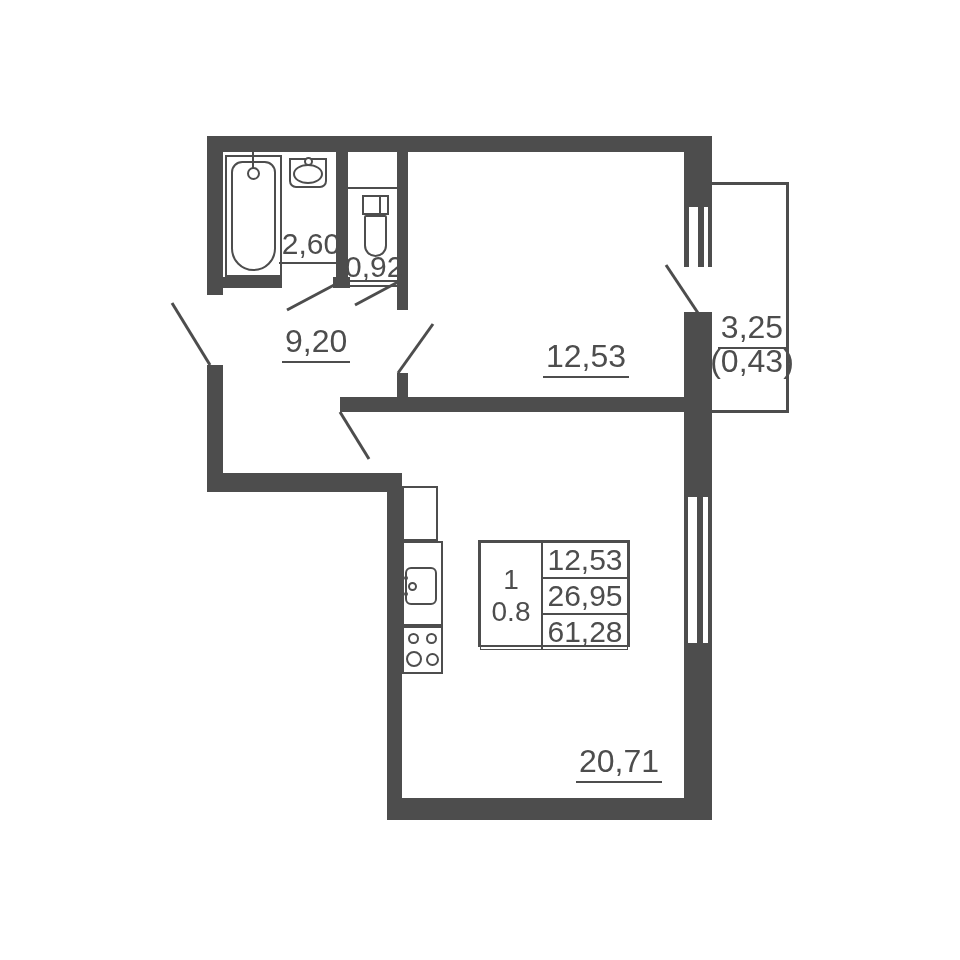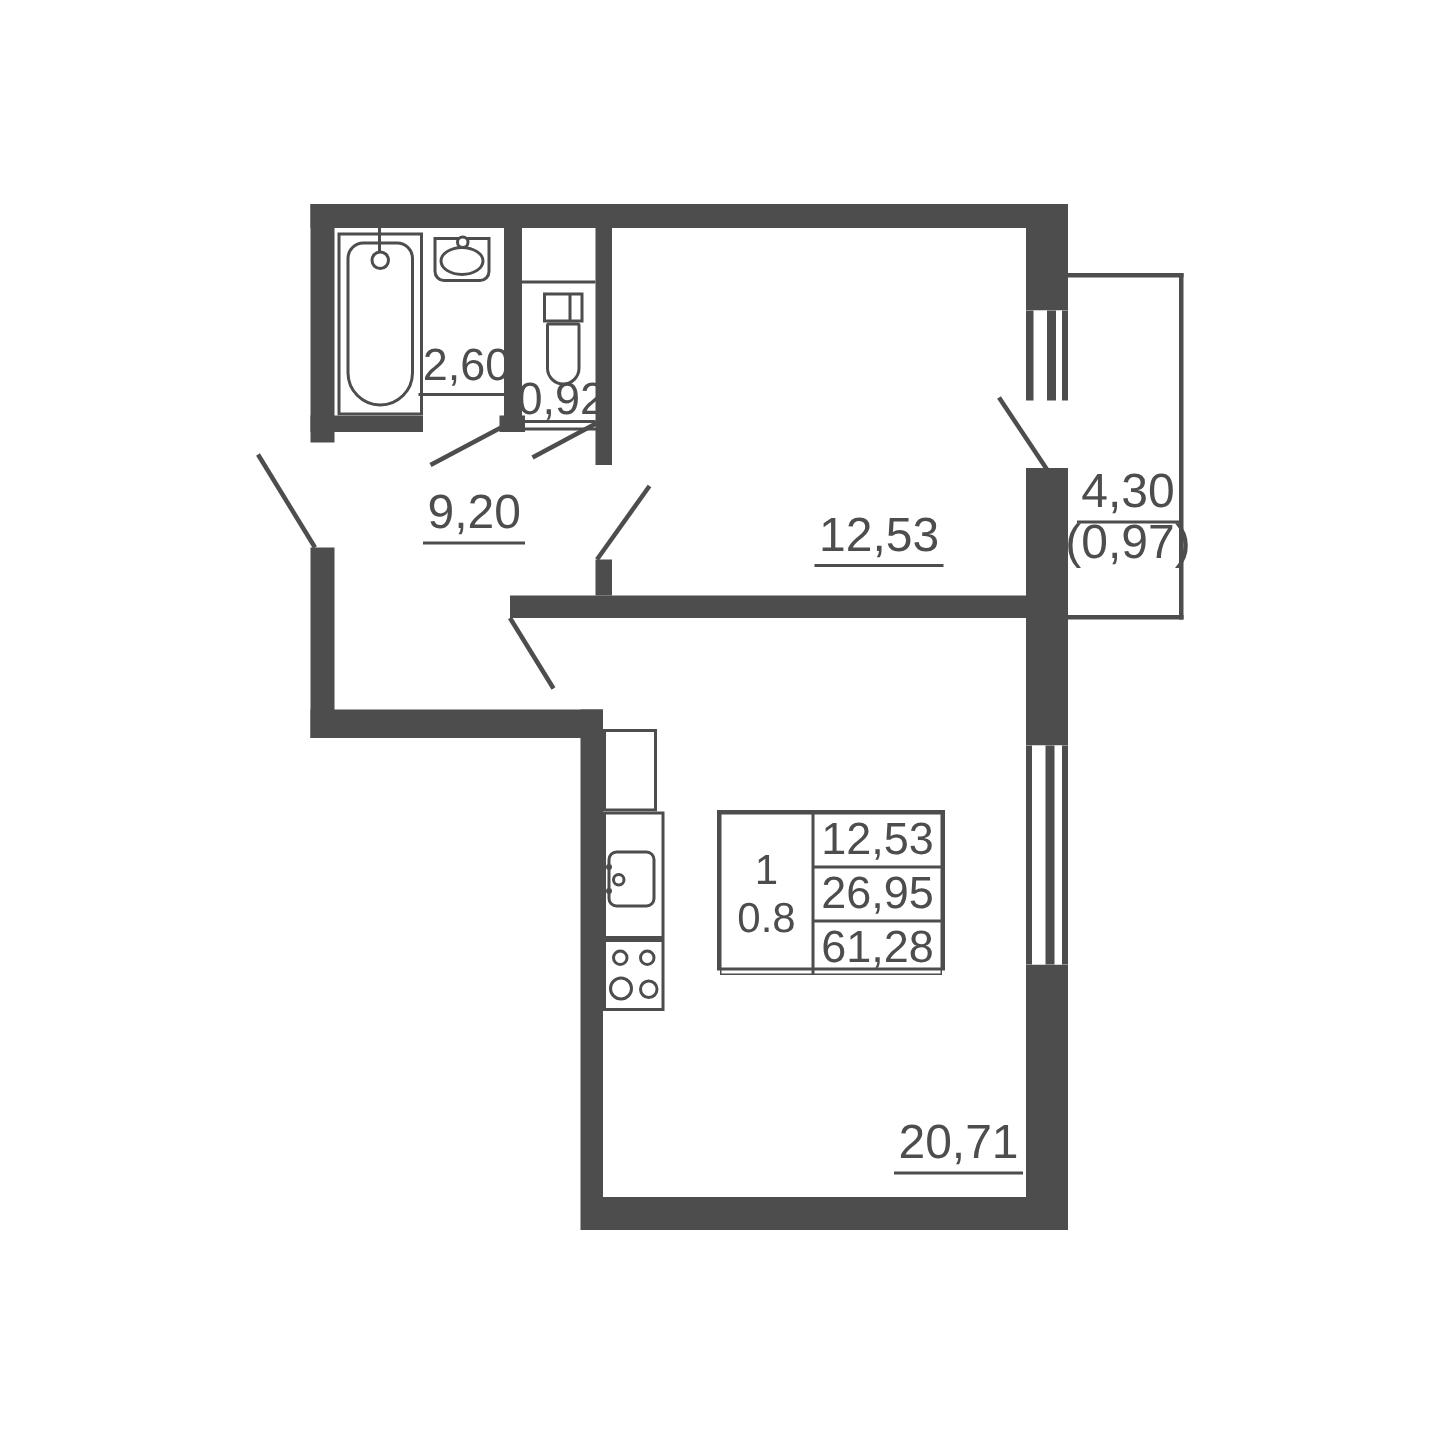--- a/index.html
+++ b/index.html
@@ -104,28 +104,28 @@
   </div>
   <div class="label sm" style="left:342px;top:251px;width:62px;">
     <span class="area">0,92</span>
   </div>
   <div class="label" style="left:282px;top:325px;width:68px;">
     <span class="area">9,20</span>
   </div>
   <div class="label" style="left:543px;top:340px;width:86px;">
     <span class="area">12,53</span>
   </div>
-  <div class="label" style="left:592px;top:745px;width:94px;">
+  <div class="label" style="left:572px;top:745px;width:94px;">
     <span class="area">20,71</span>
   </div>
   <div class="label" style="left:716px;top:311px;width:72px;">
-    <span class="area">4,30</span>
+    <span class="area">3,25</span>
   </div>
   <div class="label" style="left:708px;top:345px;width:88px;">
-    <span class="plain">(0,97)</span>
+    <span class="plain">(0,43)</span>
   </div>
 
   <div class="stamp">
     <div class="cell head">
       <span>1</span>
       <span>0.8</span>
     </div>
     <div class="cell">12,53</div>
     <div class="cell">26,95</div>
     <div class="cell">61,28</div>

